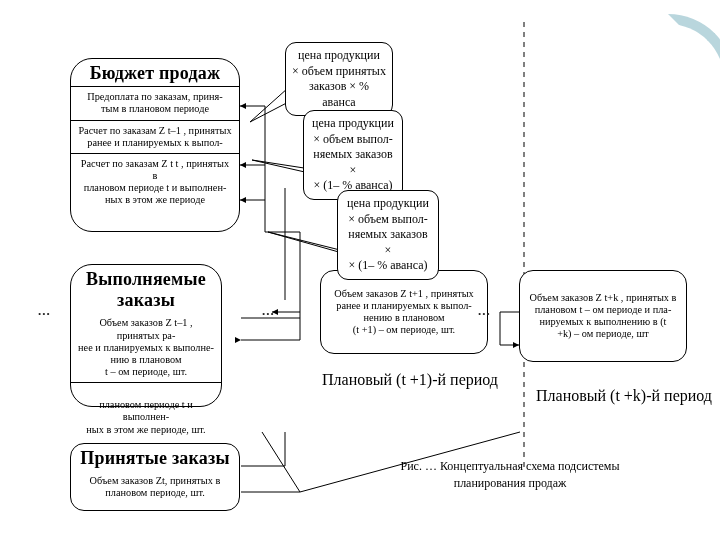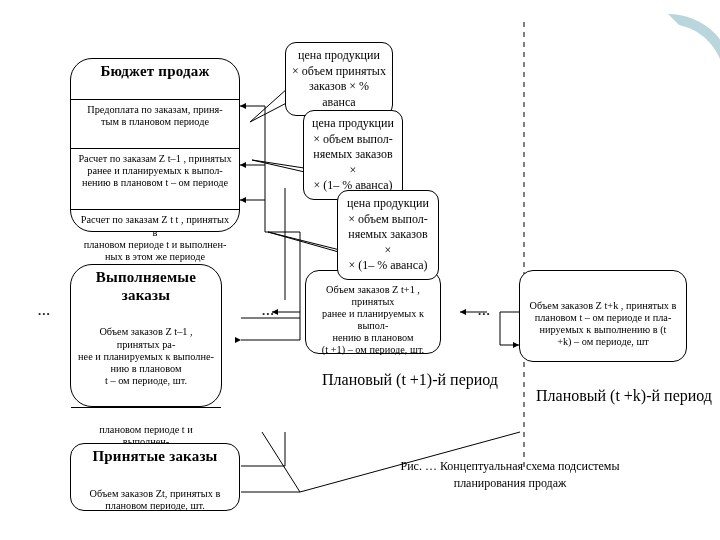--- a/index.html
+++ b/index.html
@@ -34,30 +34,29 @@
     box-sizing: border-box;
     background: #ffffff;
     border: 1px solid #000000;
     text-align: center;
     line-height: 1.18;
   }
   .rounded-lg { border-radius: 22px; }
   .rounded-md { border-radius: 14px; }
   .node .title {
     font-weight: bold;
-    font-size: 15px;
+    font-size: 18px;
     letter-spacing: .2px;
     padding: 4px 4px 2px 4px;
     display: block;
   }
   .cell {
     font-size: 10.3px;
     padding: 4px 7px;
     display: block;
-    margin-top: 16px;
   }
   .divider { border-top: 1px solid #000000; }
   .callout {
     position: absolute;
     box-sizing: border-box;
     background: #ffffff;
     border: 1px solid #000000;
     border-radius: 11px;
     font-size: 12px;
     line-height: 1.3;
@@ -148,21 +147,20 @@
 
   <div class="node rounded-lg" style="left:70px; top:58px; width:170px; height:174px;">
     <span class="title">Бюджет продаж</span>
     <div class="cell divider">
       <span>Предоплата по заказам, приня-</span><br>
       <span>тым в плановом периоде</span>
     </div>
     <div class="cell divider">
       <span>Расчет по заказам Z t–1 , принятых</span><br>
       <span>ранее и планируемых к выпол-</span><br>
-      <span>нению в плановом t – ом периоде</span>
     </div>
     <div class="cell divider">
       <span>Расчет по заказам Z t t , принятых в</span><br>
       <span>плановом периоде t и выполнен-</span><br>
       <span>ных в этом же периоде</span>
     </div>
   </div>
 
   <div class="node rounded-lg" style="left:70px; top:264px; width:152px; height:143px;">
     <span class="title">Выполняемые заказы</span>
@@ -180,21 +178,21 @@
   </div>
 
   <div class="node rounded-md" style="left:70px; top:443px; width:170px; height:68px;">
     <span class="title">Принятые заказы</span>
     <div class="cell">
       <span>Объем заказов Zt, принятых в</span><br>
       <span>плановом периоде, шт.</span>
     </div>
   </div>
 
-  <div class="node rounded-md" style="left:305px; top:270px; width:136px; height:84px; display:flex; align-items:center; justify-content:center;">
+  <div class="node rounded-md" style="left:320px; top:270px; width:168px; height:84px; display:flex; align-items:center; justify-content:center;">
     <div class="cell" style="padding:2px 5px;">
       <span>Объем заказов Z t+1 , принятых</span><br>
       <span>ранее и планируемых к выпол-</span><br>
       <span>нению в плановом</span><br>
       <span>(t +1) – ом периоде, шт.</span>
     </div>
   </div>
 
   <div class="node rounded-md" style="left:519px; top:270px; width:168px; height:92px; display:flex; align-items:center; justify-content:center;">
     <div class="cell" style="padding:2px 5px;">

